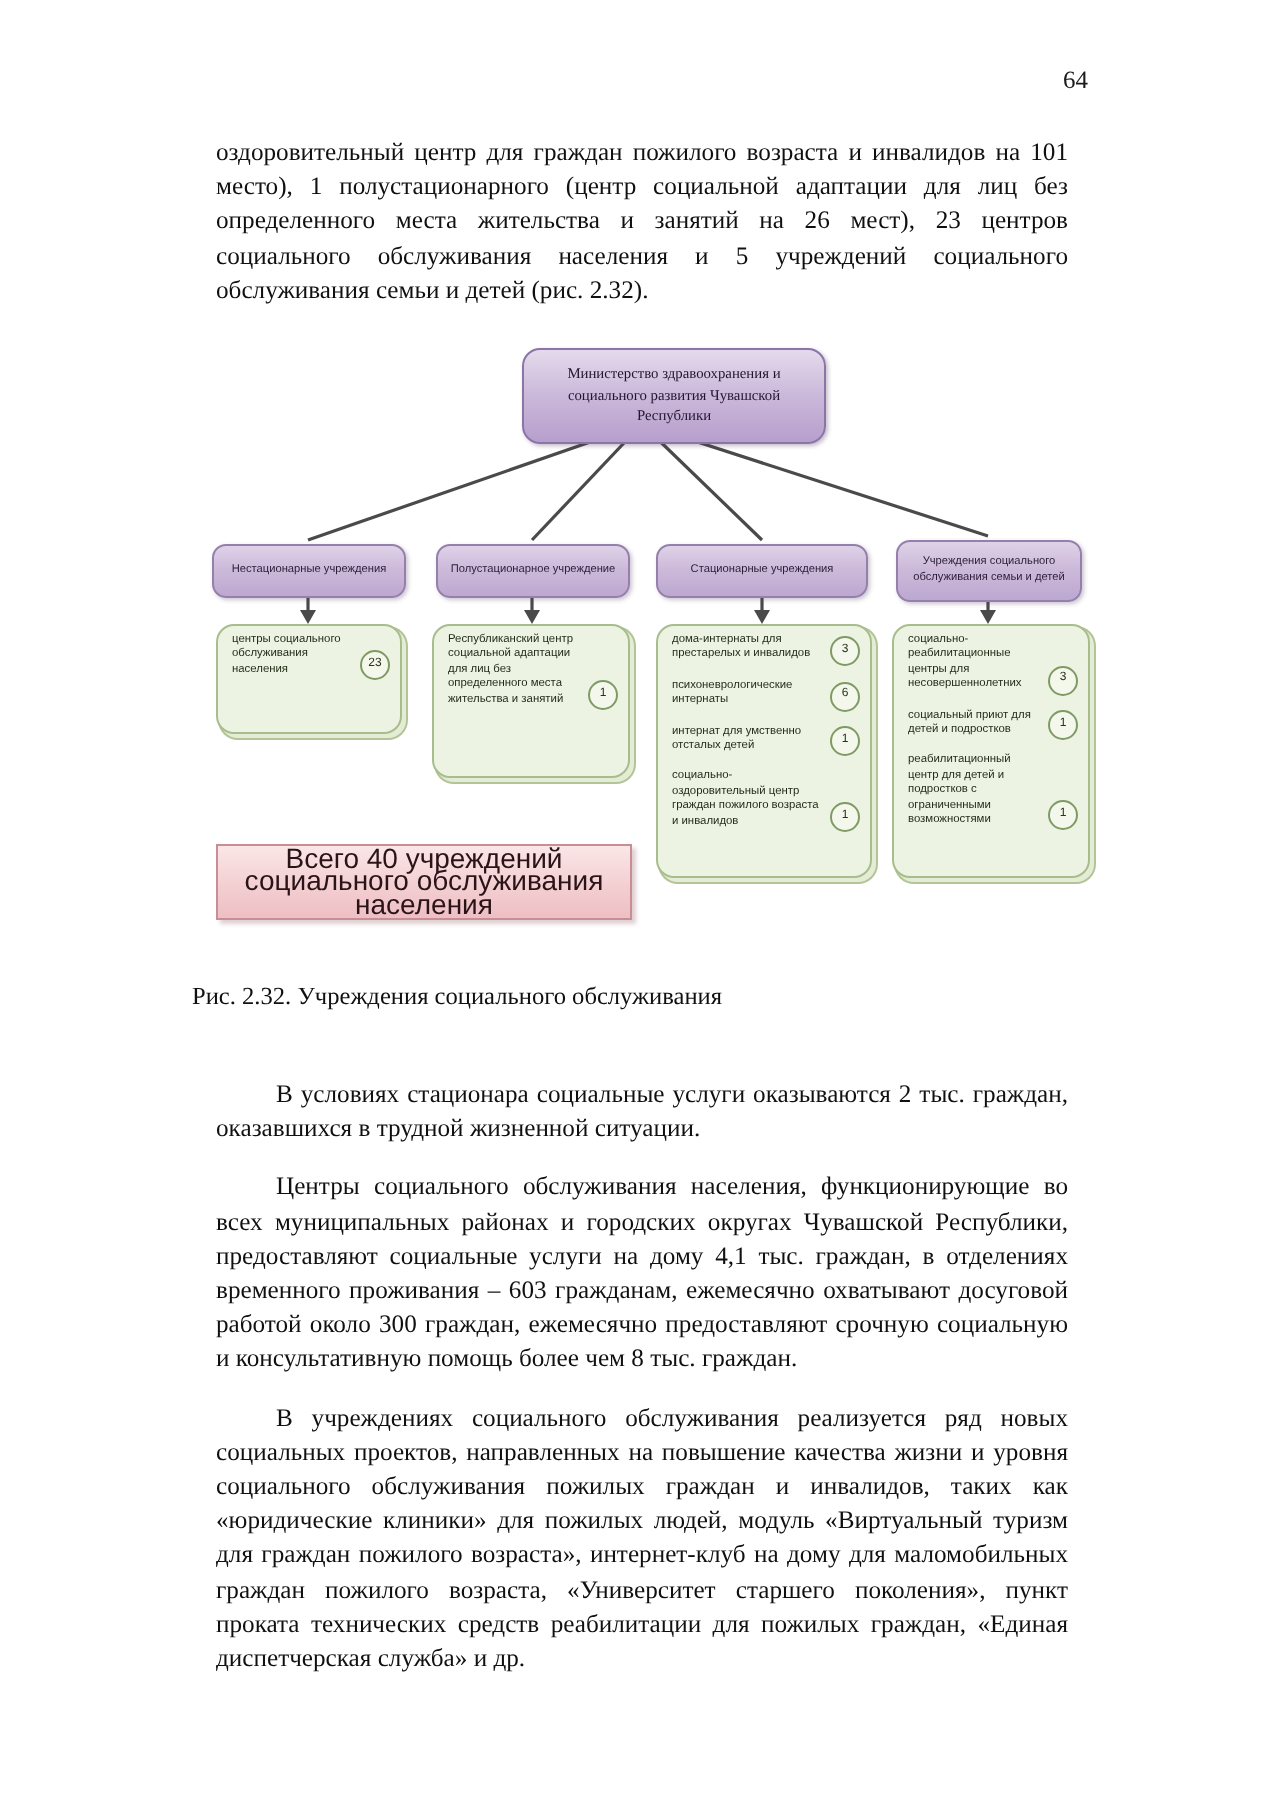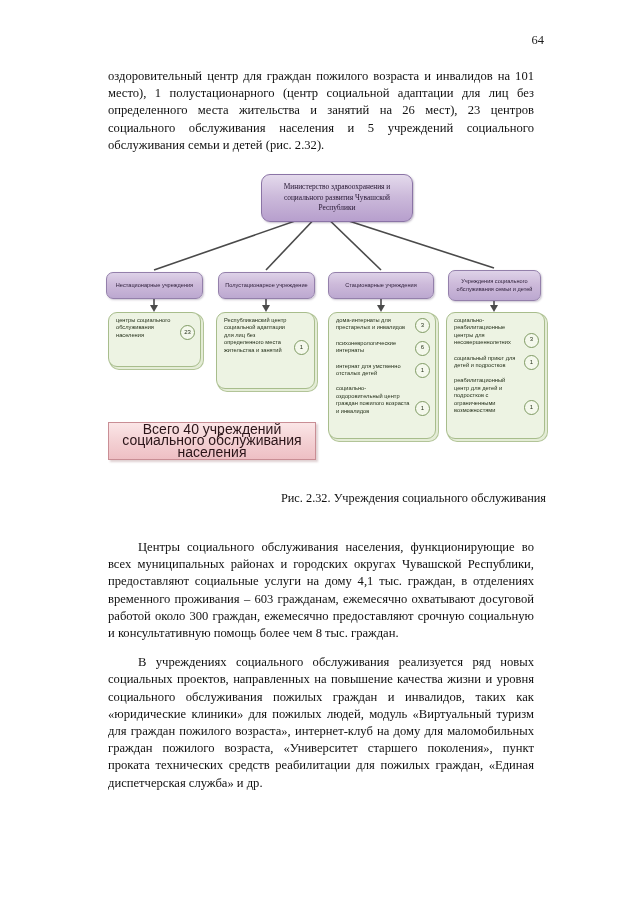--- a/index.html
+++ b/index.html
@@ -54,21 +54,21 @@
     left: 96px;
     top: 160px;
     width: 450px;
     height: 335px;
   }
   .fig-caption {
     position: absolute;
     left: 96px;
     top: 491px;
     width: 450px;
-    text-align: right;
+    text-align: left;
     font-family: "Liberation Serif", serif;
     font-size: 12.3px;
     color: #101010;
   }
 
   
   .node {
     position: absolute;
     box-sizing: border-box;
     border-radius: 7px;
@@ -267,17 +267,18 @@
         <span class="badge">1</span>
       </div>
     </div>
 
     <div class="total-box">Всего 40 учреждений социального обслуживания населения</div>
   </div>
 
   <div class="fig-caption">Рис. 2.32. Учреждения социального обслуживания</div>
 
   <div class="body-text" id="after-figure-text">
+    <p>В условиях стационара социальные услуги оказываются 2 тыс. граждан, оказавшихся в трудной жизненной ситуации.</p>
     <p>Центры социального обслуживания населения, функционирующие во всех муниципальных районах и городских округах Чувашской Республики, предоставляют социальные услуги на дому 4,1 тыс. граждан, в отделениях временного проживания – 603 гражданам, ежемесячно охватывают досуговой работой около 300 граждан, ежемесячно предоставляют срочную социальную и консультативную помощь более чем 8 тыс. граждан.</p>
     <p>В учреждениях социального обслуживания реализуется ряд новых социальных проектов, направленных на повышение качества жизни и уровня социального обслуживания пожилых граждан и инвалидов, таких как «юридические клиники» для пожилых людей, модуль «Виртуальный туризм для граждан пожилого возраста», интернет-клуб на дому для маломобильных граждан пожилого возраста, «Университет старшего поколения», пункт проката технических средств реабилитации для пожилых граждан, «Единая диспетчерская служба» и др.</p>
   </div>
 
 </div>
 
 </body></html>

